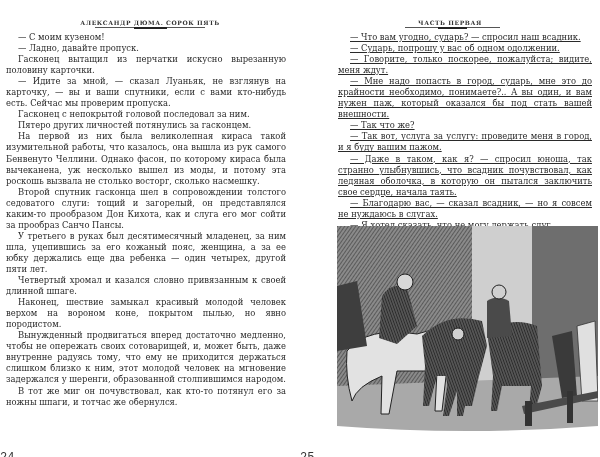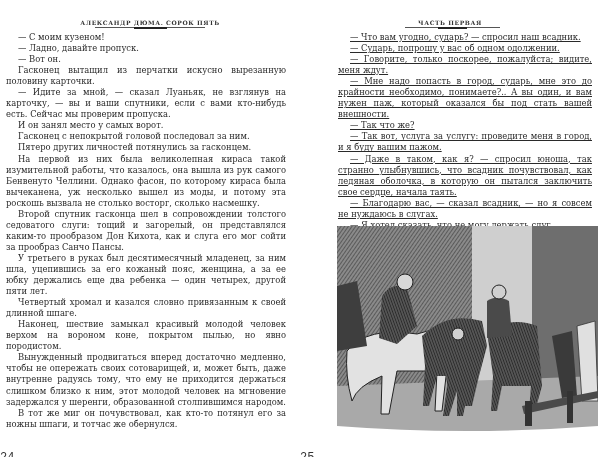--- a/index.html
+++ b/index.html
@@ -21,24 +21,22 @@
 <body>
 
 <div class="page left">
   <div class="running-head">АЛЕКСАНДР ДЮМА. СОРОК ПЯТЬ</div>
   <div class="rule" style="left:95px;width:110px;">
       <div class="thick"></div>
     </div>
   <div class="text" id="left-text">
       <p>— С моим кузеном!</p>
       <p>— Ладно, давайте пропуск.</p>
-      <p>— Вот он.</p>
       <p>Гасконец вытащил из перчатки искусно вырезанную половину карточки.</p>
       <p>— Идите за мной, — сказал Луаньяк, не взглянув на карточку, — вы и ваши спутники, если с вами кто-нибудь есть. Сейчас мы проверим пропуска.</p>
-      <p>И он занял место у самых ворот.</p>
       <p>Гасконец с непокрытой головой последовал за ним.</p>
       <p>Пятеро других личностей потянулись за гасконцем.</p>
       <p>На первой из них была великолепная кираса такой изумительной работы, что казалось, она вышла из рук самого Бенвенуто Челлини. Однако фасон, по которому кираса была вычеканена, уж несколько вышел из моды, и потому эта роскошь вызвала не столько восторг, сколько насмешку.</p>
       <p>Второй спутник гасконца шел в сопровождении толстого седоватого слуги: тощий и загорелый, он представлялся каким-то прообразом Дон Кихота, как и слуга его мог сойти за прообраз Санчо Пансы.</p>
       <p>У третьего в руках был десятимесячный младенец, за ним шла, уцепившись за его кожаный пояс, женщина, а за ее юбку держались еще два ребенка — один четырех, другой пяти лет.</p>
       <p>Четвертый хромал и казался словно привязанным к своей длинной шпаге.</p>
       <p>Наконец, шествие замыкал красивый молодой человек верхом на вороном коне, покрытом пылью, но явно породистом.</p>
       <p>Вынужденный продвигаться вперед достаточно медленно, чтобы не опережать своих сотоварищей, и, может быть, даже внутренне радуясь тому, что ему не приходится держаться слишком близко к ним, этот молодой человек на мгновение задержался у шеренги, образованной столпившимся народом.</p>
       <p>В тот же миг он почувствовал, как кто-то потянул его за ножны шпаги, и тотчас же обернулся.</p>
     </div>

